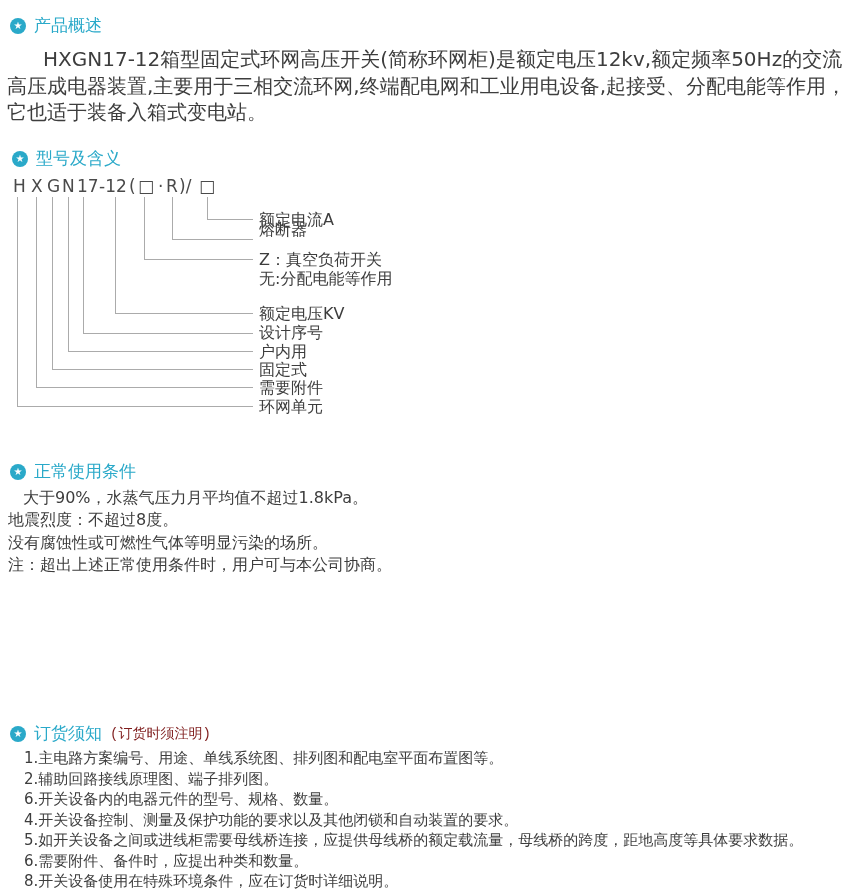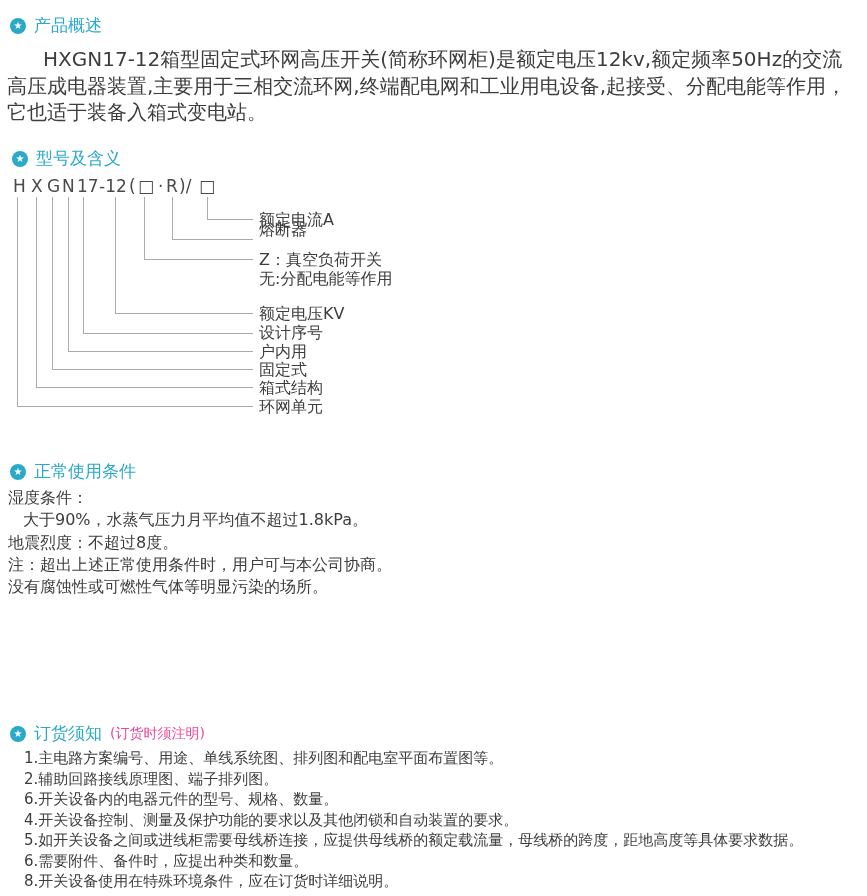--- a/index.html
+++ b/index.html
@@ -10,21 +10,21 @@
   }
   .sec-head{
     position:absolute;display:flex;align-items:center;gap:8px;
     color:#2aa9c9;font-size:17px;white-space:nowrap;
   }
   .badge{
     width:16px;height:16px;border-radius:50%;background:#2aa9c9;color:#ffffff;
     display:flex;align-items:center;justify-content:center;
     font-size:10px;line-height:1;flex:0 0 auto;
   }
-  .sec-sub{font-size:14px;color:#ec4899;}
+  .sec-sub{font-size:14px;color:#7f1d1d;font-family:Liberation Mono, monospace;}
   .para{
     position:absolute;left:7px;top:46px;width:855px;
     font-size:20px;line-height:26.5px;text-indent:36px;
   }
   .mc{position:absolute;top:176px;font-size:17px;color:#4a4a4a;white-space:pre;}
   .vline{position:absolute;width:1px;background:#ababab;}
   .hline{position:absolute;height:1px;background:#ababab;}
   .callout{position:absolute;left:259px;font-size:16px;white-space:nowrap;}
   .cond{
     position:absolute;left:8px;top:487px;width:840px;
@@ -85,33 +85,32 @@
 <div class="hline" style="left:17px;top:406px;width:236px;"></div>
 
 <span class="callout" style="top:210px">额定电流A</span>
 <span class="callout" style="top:220px">熔断器</span>
 <span class="callout" style="top:250px">Z：真空负荷开关</span>
 <span class="callout" style="top:269px">无:分配电能等作用</span>
 <span class="callout" style="top:304px">额定电压KV</span>
 <span class="callout" style="top:323px">设计序号</span>
 <span class="callout" style="top:342px">户内用</span>
 <span class="callout" style="top:360px">固定式</span>
-<span class="callout" style="top:378px">箱式结构</span>
+<span class="callout" style="top:378px">需要附件</span>
 <span class="callout" style="top:397px">环网单元</span>
 
 <div class="sec-head" style="left:10px;top:460px;">
   <span class="badge">★</span>
   <span>正常使用条件</span>
 </div>
 <div class="cond">
-  <div>湿度条件：</div>
   <div class="in2">大于90%，水蒸气压力月平均值不超过1.8kPa。</div>
   <div>地震烈度：不超过8度。</div>
+  <div>没有腐蚀性或可燃性气体等明显污染的场所。</div>
   <div>注：超出上述正常使用条件时，用户可与本公司协商。</div>
-  <div>没有腐蚀性或可燃性气体等明显污染的场所。</div>
 </div>
 
 <div class="sec-head" style="left:10px;top:722px;">
   <span class="badge">★</span>
   <span>订货须知</span>
   <span class="sec-sub">(订货时须注明)</span>
 </div>
 <div class="orders">
   <div>1.主电路方案编号、用途、单线系统图、排列图和配电室平面布置图等。</div>
   <div>2.辅助回路接线原理图、端子排列图。</div>

